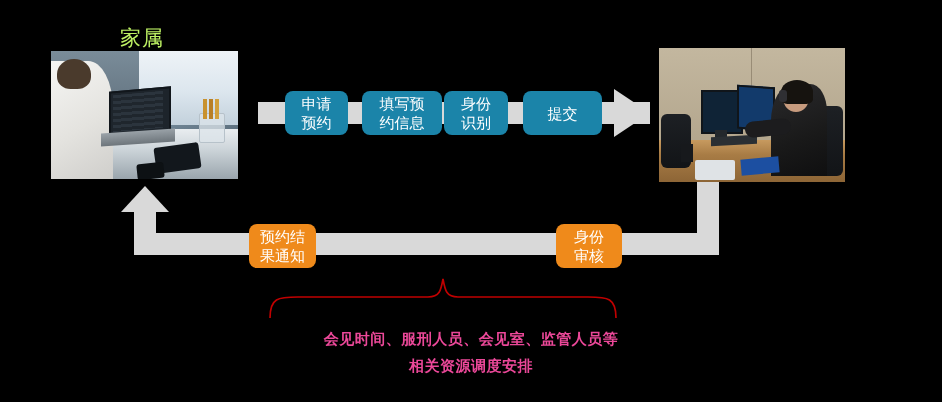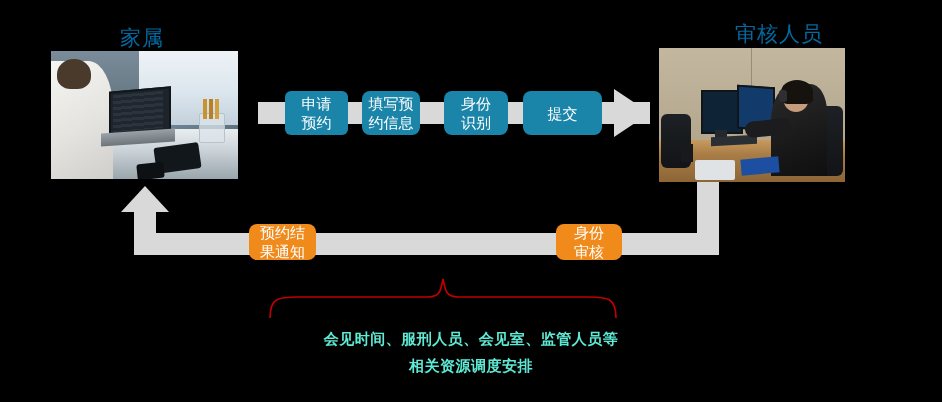--- a/index.html
+++ b/index.html
@@ -12,21 +12,21 @@
     width: 942px;
     height: 402px;
     background: #000000;
     overflow: hidden;
     font-family: "Liberation Sans", "DejaVu Sans", sans-serif;
   }
 
   
   .role-label {
     position: absolute;
-    color: #0369a1;
+    color: #bef264;
     font-size: 21px;
     letter-spacing: 1px;
     white-space: nowrap;
     font-family: "Liberation Sans", "DejaVu Sans", sans-serif;
   }
   #label-family { left: 120px; top: 24px; }
   #label-reviewer { left: 735px; top: 20px; }
 
   
   .photo {
@@ -139,54 +139,53 @@
     color: #ffffff;
     font-size: 15px;
     line-height: 19px;
     font-family: "Liberation Sans", "DejaVu Sans", sans-serif;
     border-radius: 8px;
     box-sizing: border-box;
     padding: 0 6px;
     white-space: pre-line;
   }
   .chip.blue { background: #1b84a9; top: 91px; height: 44px; }
-  .chip.orange { background: #ef8a1b; top: 224px; height: 36px; }
-
-  #chip-b0 { left: 285px; width: 63px; border-radius: 6px; }
-  #chip-b1 { left: 362px; width: 58px; }
+  .chip.orange { background: #ef8a1b; top: 224px; height: 44px; }
+
+  #chip-b0 { left: 285px; width: 63px; }
+  #chip-b1 { left: 362px; width: 80px; }
   #chip-b2 { left: 444px; width: 64px; }
   #chip-b3 { left: 523px; width: 79px; }
 
   #chip-o0 { left: 249px; width: 67px; }
   #chip-o1 { left: 403px; width: 66px; }
   #chip-o2 { left: 556px; width: 66px; }
 
   
   #brace { position: absolute; left: 268px; top: 276px; }
   .caption {
     position: absolute;
     width: 942px;
     left: 0;
     text-align: center;
-    color: #5eead4;
+    color: #ec4899;
     font-weight: bold;
     font-size: 15px;
     letter-spacing: .5px;
     font-family: "Liberation Sans", "DejaVu Sans", sans-serif;
   }
   #caption-l1 { top: 330px; }
   #caption-l2 { top: 357px; font-family: Liberation Mono, monospace; }
 </style>
 </head>
 <body>
 
 <div id="canvas">
 
   <div class="role-label" id="label-family">家属</div>
-  <div class="role-label" id="label-reviewer">审核人员</div>
 
   <div class="photo" id="photo-family">
     <div class="pp" id="pf-wall"></div>
     <div class="pp" id="pf-window"></div>
     <div class="pp" id="pf-desk"></div>
     <div class="pp" id="pf-person"></div>
     <div class="pp" id="pf-hair"></div>
     <div class="pp" id="pf-laptop-screen"></div>
     <div class="pp" id="pf-laptop-inner"></div>
     <div class="pp" id="pf-laptop-base"></div>

